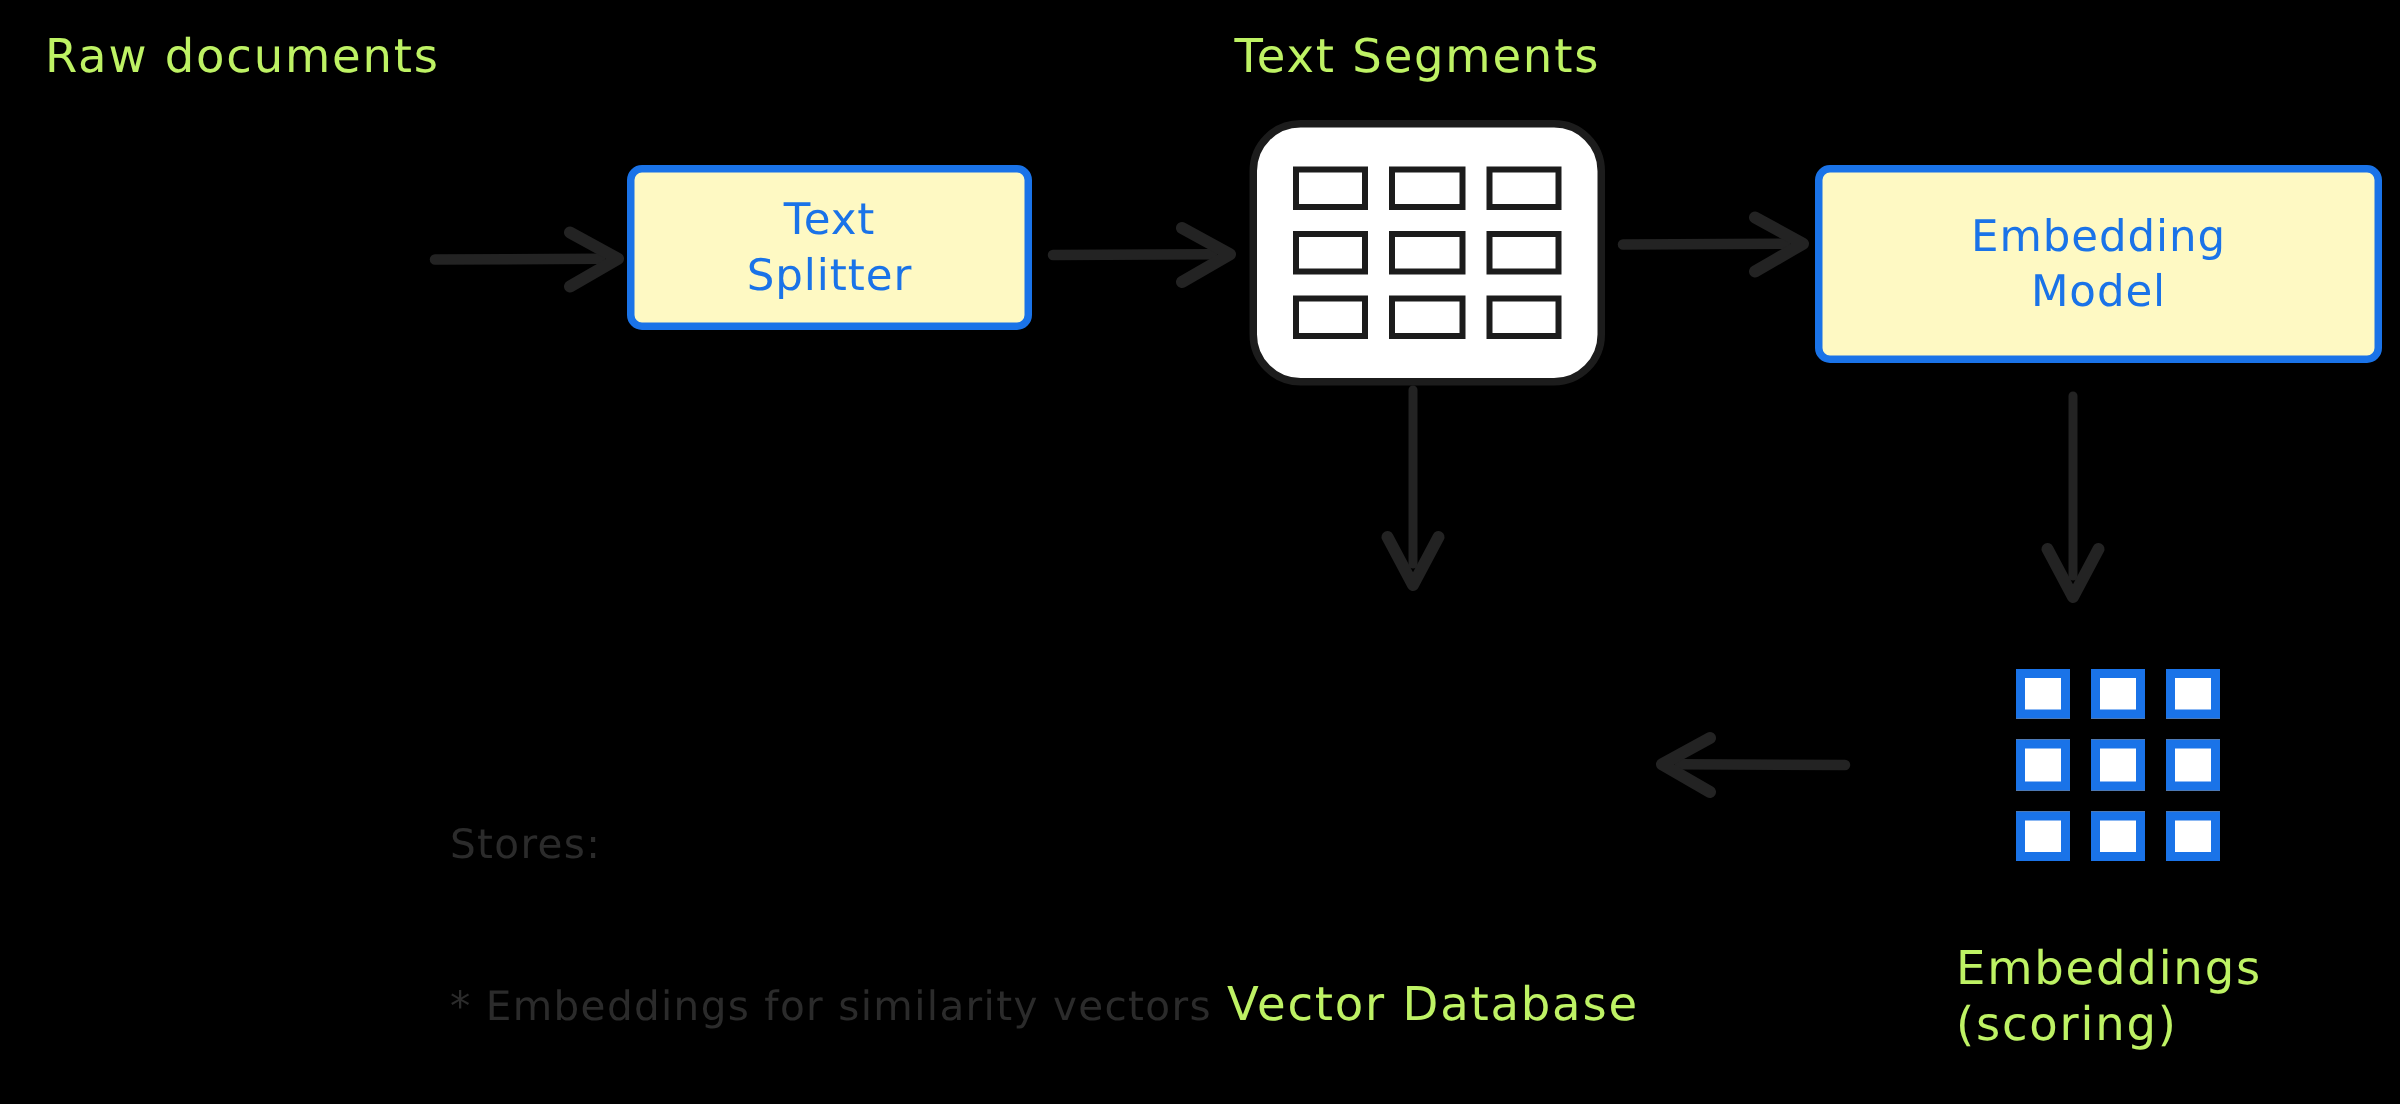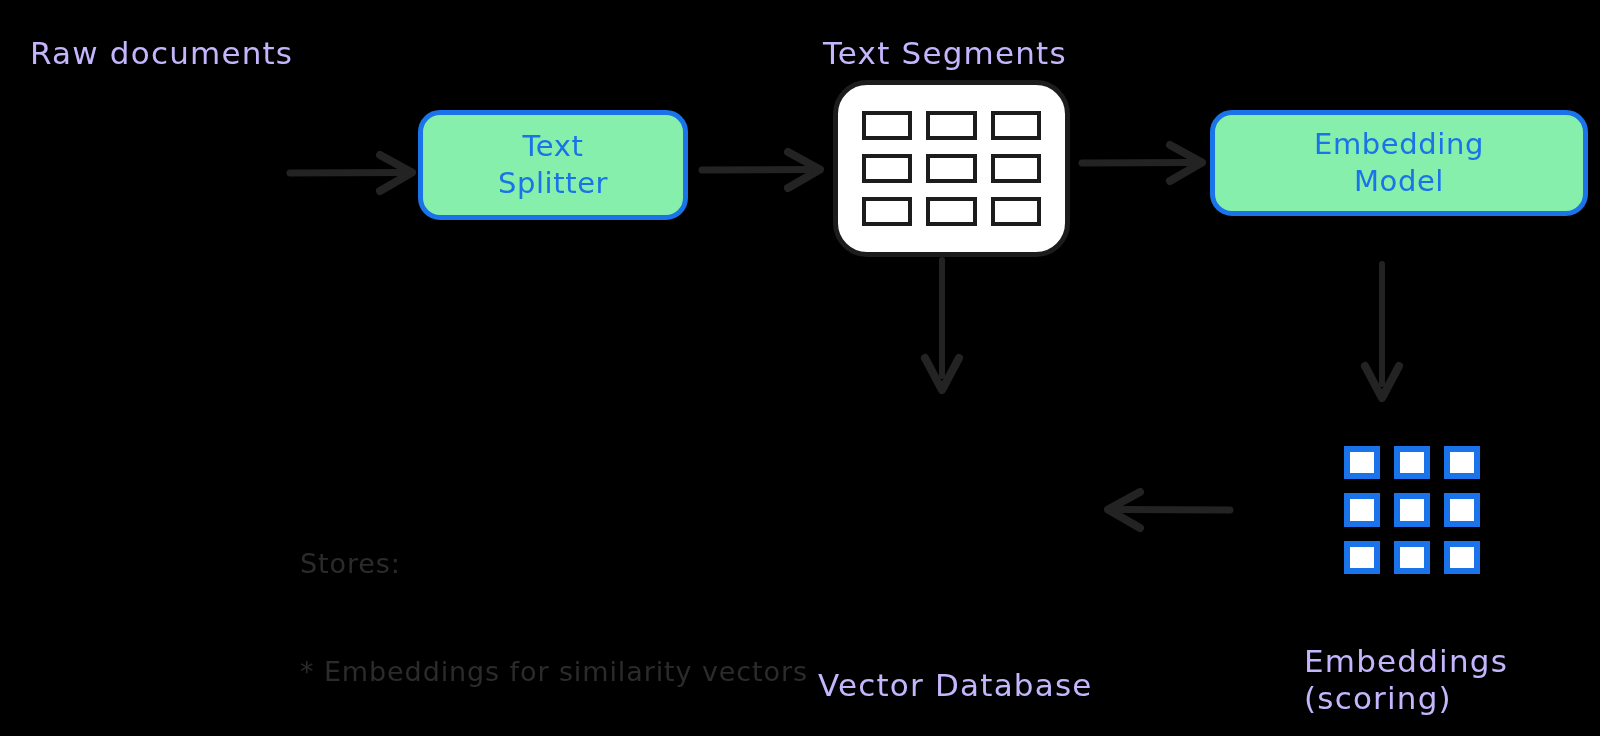--- a/index.html
+++ b/index.html
@@ -15,46 +15,45 @@
     position: relative;
     width: 1600px;
     height: 736px;
     background: #000000;
     overflow: hidden;
   }
 
   
   .label {
     position: absolute;
-    color: #c4b5fd;
+    color: #bef264;
     font-family: "DejaVu Sans", sans-serif;
     font-size: 31px;
     font-weight: 400;
     letter-spacing: 1.2px;
     white-space: pre;
     line-height: 1.20;
-    margin-top: 15px;
   }
 
   .stores-block {
     position: absolute;
     color: #2b2b2b;
     font-family: "DejaVu Sans", sans-serif;
     font-size: 27px;
     letter-spacing: 0.9px;
     line-height: 36px;
     white-space: pre;
   }
 
   
   .proc-box {
     position: absolute;
-    background: #86efac;
+    background: #fef9c3;
     border: 5px solid #1a73e8;
-    border-radius: 22px;
+    border-radius: 10px;
     box-sizing: border-box;
     display: flex;
     align-items: center;
     justify-content: center;
   }
   .proc-label {
     color: #1a73e8;
     font-family: "DejaVu Sans", sans-serif;
     font-size: 29px;
     line-height: 1.28;
@@ -140,21 +139,21 @@
     <div class="seg-cell"></div>
   </div>
 
   <div class="arrow" style="left:1080px; top:140px;">
     <svg width="130" height="46" viewBox="0 0 130 46">
       <path d="M2 23 L110 22.5" stroke="#232323" stroke-width="7" stroke-linecap="round" fill="none"></path>
       <path d="M90 5 L122 22.5 L90 41" stroke="#232323" stroke-width="8" stroke-linecap="round" stroke-linejoin="round" fill="none"></path>
     </svg>
   </div>
 
-  <div class="proc-box" style="left:1210px; top:110px; width:378px; height:106px;">
+  <div class="proc-box" style="left:1210px; top:110px; width:378px; height:132px;">
     <span class="proc-label">Embedding
 Model</span>
   </div>
 
   <div class="arrow" style="left:918px; top:258px;">
     <svg width="48" height="138" viewBox="0 0 48 138">
       <path d="M24 2 L24 118" stroke="#232323" stroke-width="6" stroke-linecap="round" fill="none"></path>
       <path d="M7 100 L24 132 L41 100" stroke="#232323" stroke-width="8" stroke-linecap="round" stroke-linejoin="round" fill="none"></path>
     </svg>
   </div>

